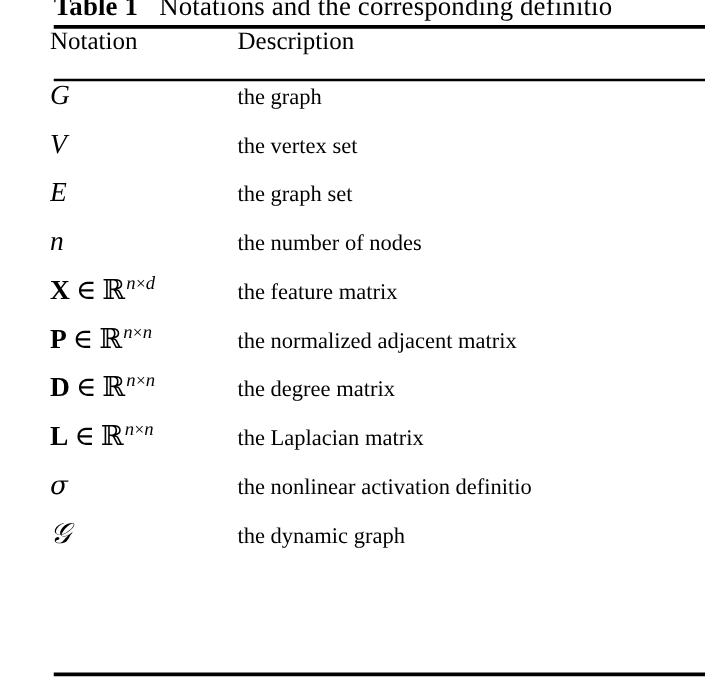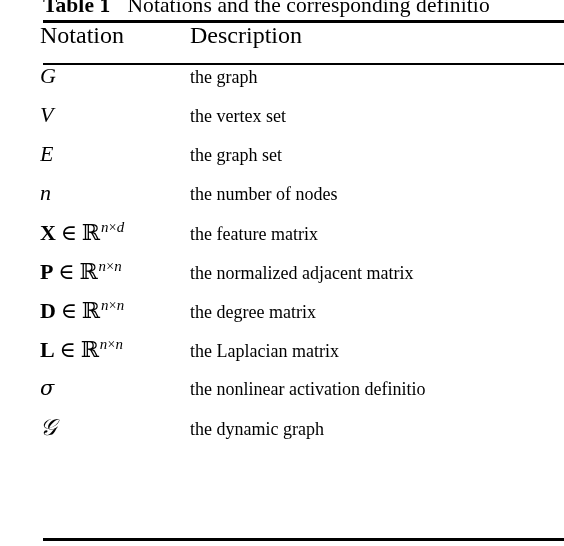--- a/index.html
+++ b/index.html
@@ -78,21 +78,21 @@
     padding-left: 24px;
     font-size: 22px;
   }
   .cell-desc {
     padding-left: 3px;
     font-size: 18px;
   }
 
   .header-row .cell-notation,
   .header-row .cell-desc {
-    font-size: 24px;
+    font-size: 20px;
   }
 
   
   .math {
     font-family: "Liberation Serif", "DejaVu Serif", serif;
     font-size: 22px;
     white-space: nowrap;
   }
   .mi {                      
     font-style: italic;

